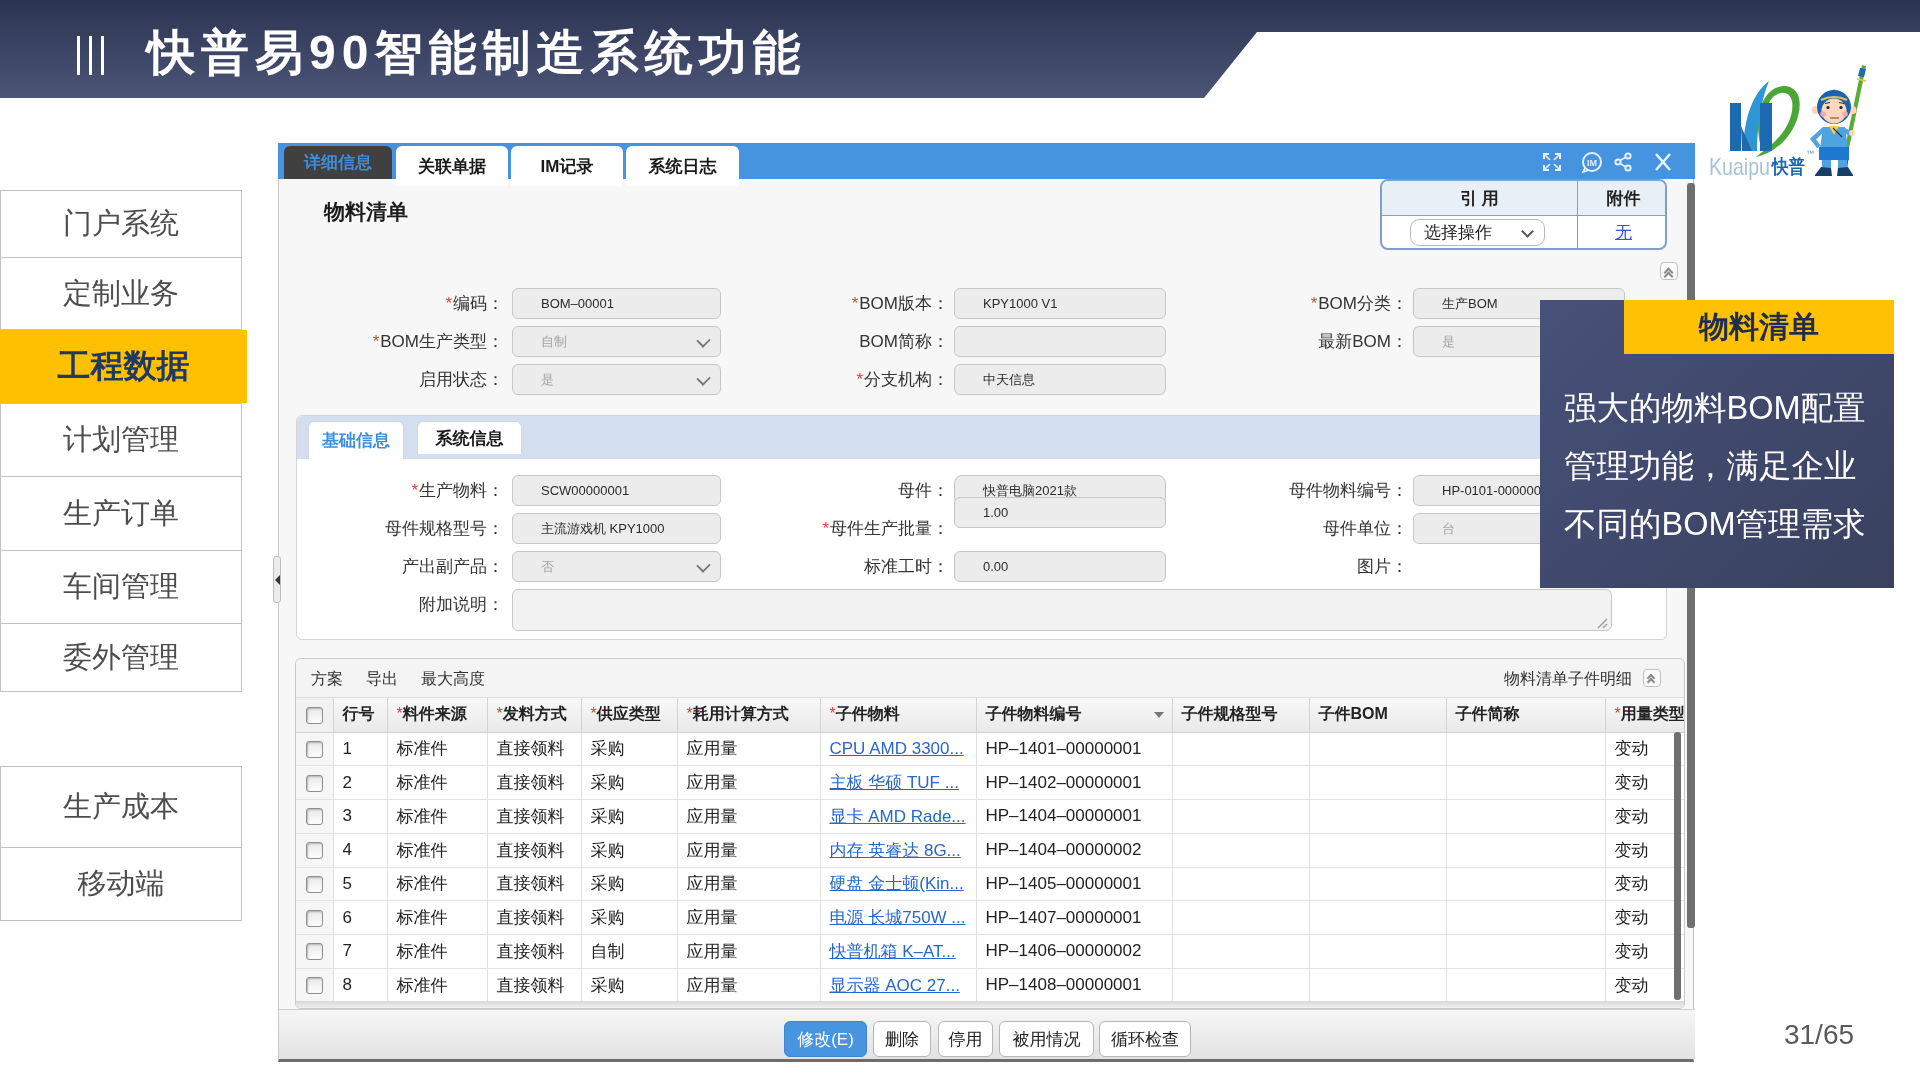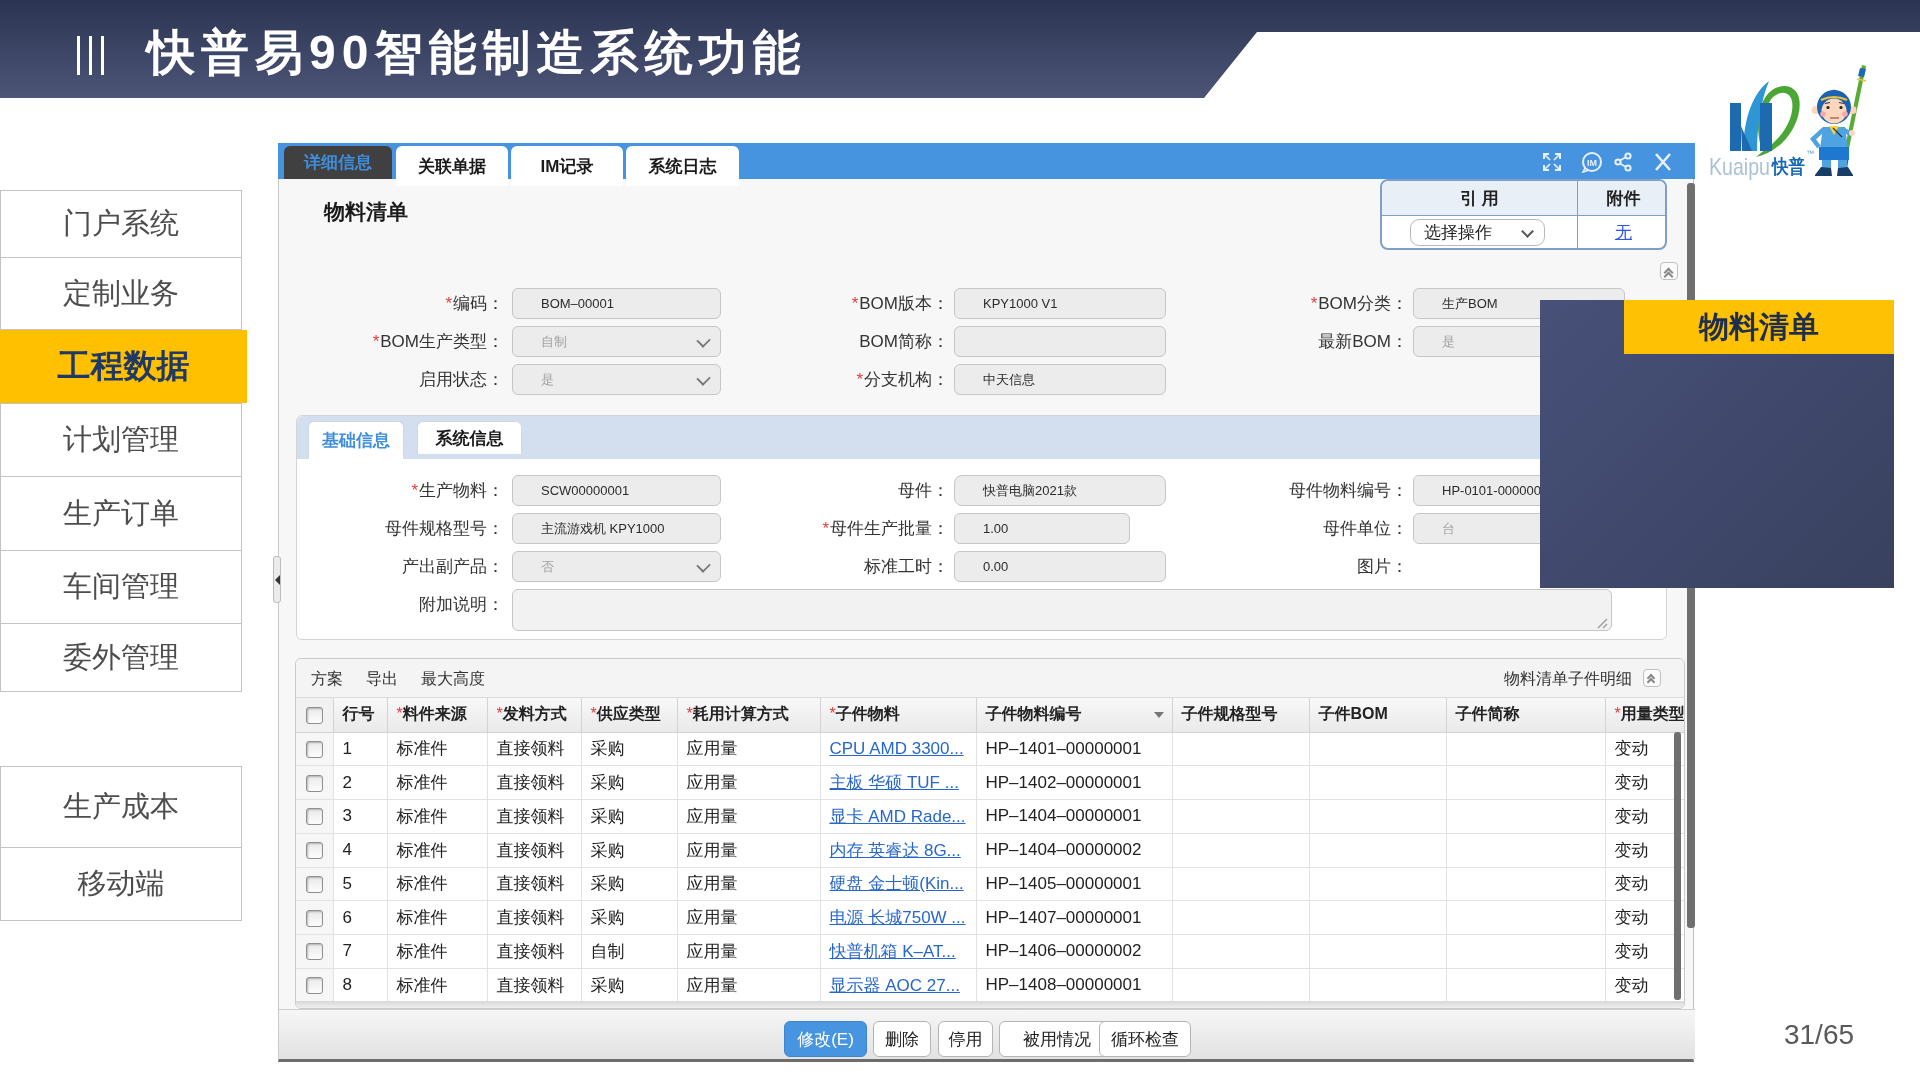--- a/index.html
+++ b/index.html
@@ -162,21 +162,21 @@
   <div class="lbl" style="left:25px;top:332px;width:200px;"><b>*</b>生产物料：</div>
   <div class="inp" style="left:233px;top:332px;width:209px;">SCW00000001</div>
   <div class="lbl" style="left:470px;top:332px;width:200px;">母件：</div>
   <div class="inp" style="left:675px;top:332px;width:212px;border-radius:8px;">快普电脑2021款</div>
   <div class="lbl" style="left:929px;top:332px;width:200px;">母件物料编号：</div>
   <div class="inp" style="left:1134px;top:332px;width:212px;">HP-0101-0000000</div>
 
   <div class="lbl" style="left:25px;top:370px;width:200px;">母件规格型号：</div>
   <div class="inp" style="left:233px;top:370px;width:209px;">主流游戏机 KPY1000</div>
   <div class="lbl" style="left:470px;top:370px;width:200px;"><b>*</b>母件生产批量：</div>
-  <div class="inp" style="left:675px;top:370px;width:176px;">1.00</div>
+  <div class="inp" style="left:675px;top:354px;width:212px;">1.00</div>
   <div class="lbl" style="left:929px;top:370px;width:200px;">母件单位：</div>
   <div class="inp dis" style="left:1134px;top:370px;width:212px;">台</div>
 
   <div class="lbl" style="left:25px;top:408px;width:200px;">产出副产品：</div>
   <div class="inp dis" style="left:233px;top:408px;width:209px;">否<span class="chev"></span></div>
   <div class="lbl" style="left:470px;top:408px;width:200px;">标准工时：</div>
   <div class="inp" style="left:675px;top:408px;width:212px;">0.00</div>
   <div class="lbl" style="left:929px;top:408px;width:200px;">图片：</div>
 
   <div class="lbl" style="left:25px;top:446px;width:200px;">附加说明：</div>
@@ -343,33 +343,34 @@
     </table>
     <div class="abs" style="left:0;top:342px;width:1388px;height:8px;background:linear-gradient(180deg,#d8d8d8,#f2f2f2);"></div>
 
     <div class="abs" style="left:1378px;top:73px;width:7px;height:268px;background:#6f6f6f;border-radius:3px;"></div>
   </div>
 
   <div class="abs" style="left:0;top:866px;width:1416px;height:50px;background:linear-gradient(180deg,#f6f6f6,#e2e2e2);border-top:1px solid #cfcfcf;"></div>
   <div class="btn blue" style="left:505px;top:878px;width:83px;">修改(E)</div>
   <div class="btn" style="left:594px;top:878px;width:58px;">删除</div>
   <div class="btn" style="left:659px;top:878px;width:55px;">停用</div>
-  <div class="btn" style="left:720px;top:878px;width:116px;">被用情况</div>
+  <div class="btn" style="left:720px;top:878px;width:95px;">被用情况</div>
   <div class="btn" style="left:820px;top:878px;width:92px;">循环检查</div>
 
   <div class="abs" style="left:1408px;top:40px;width:7.5px;height:745px;background:#6f6f6f;border-radius:3px;"></div>
 </div>
 
 <div class="abs" style="left:273px;top:556px;width:8px;height:47px;background:#ebebeb;border:1px solid #bdbdbd;border-radius:3px;">
   <span style="position:absolute;left:1px;top:18px;width:0;height:0;border-top:5px solid transparent;border-bottom:5px solid transparent;border-right:5px solid #333;"></span>
 </div>
 
 <div class="callout">
       <div class="ytab">物料清单</div>
     </div>
+<div class="ctext" style="left:1564px;top:379px;">强大的物料BOM配置<br>管理功能，满足企业<br>不同的BOM管理需求</div>
 
 <div class="pagenum">31/65</div>
 
 <svg class="abs" style="left:1690px;top:60px;" width="200" height="130" viewBox="1690 60 200 130">
 
   <path d="M1761,147 C1755,127 1758,101 1771,91 C1783,82 1796,86 1799,98 C1802,112 1795,131 1781,144 C1773,151 1763,156 1756,157 C1763,151 1772,145 1779,137 C1789,126 1794,111 1792,101 C1790,92 1781,90 1773,97 C1765,105 1762,126 1767,142 Z" fill="#4aa635"></path>
 
   <path d="M1743,151 C1744,117 1753,93 1769,81 C1761,100 1757,127 1757,151 Z" fill="#2e96d5"></path>
 
   <path d="M1741,126 L1752,151 L1742,151 Z" fill="#1d6ab0"></path>

